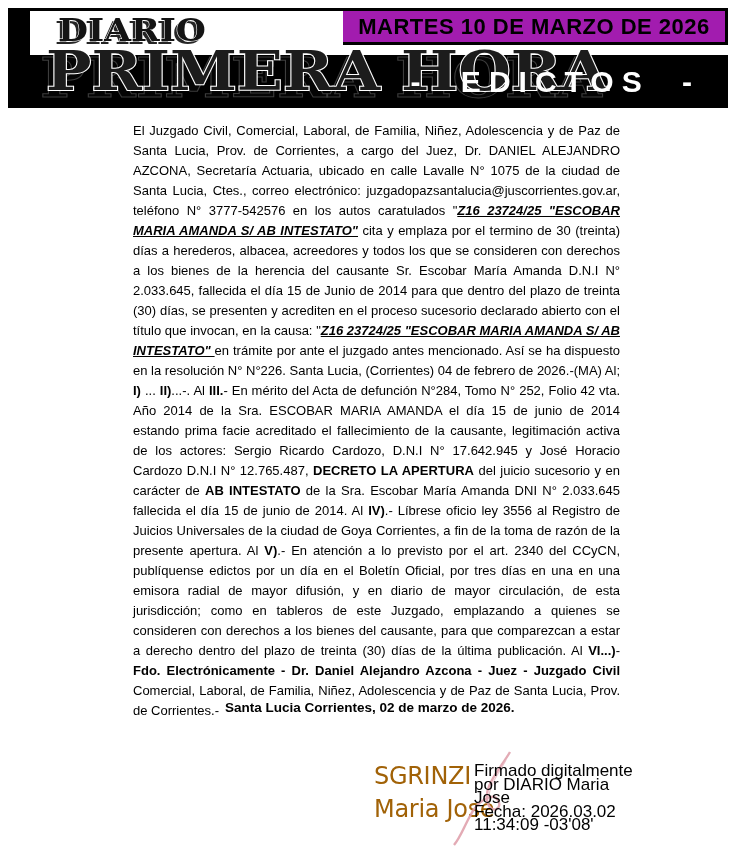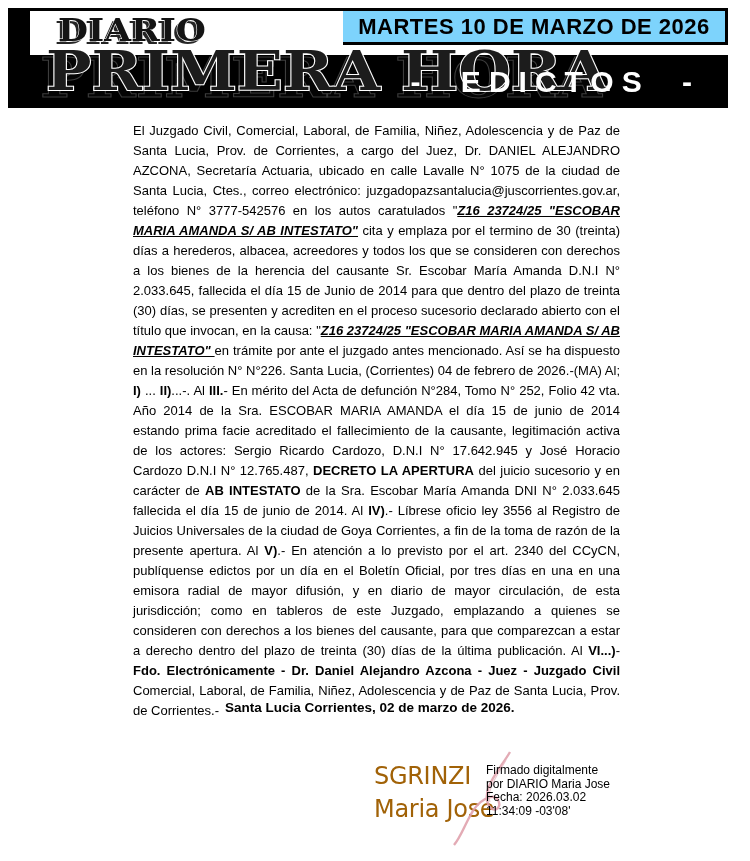--- a/index.html
+++ b/index.html
@@ -7,21 +7,21 @@
     width:750px;height:861px;position:relative;background:#ffffff;
     font-family:"Liberation Sans", sans-serif;color:#000;overflow:hidden;
   }
 
   
   .masthead{position:absolute;left:8px;top:8px;width:720px;height:100px;background:#fff;}
   .mast-topline{position:absolute;left:0;top:0;width:100%;height:3px;background:#000;}
   .mast-leftbar{position:absolute;left:0;top:0;width:22px;height:100%;background:#000;}
   .mast-band{position:absolute;left:0;top:47px;right:0;bottom:0;background:#000;}
   .datebox{
-    position:absolute;left:335px;top:0;right:0;height:31px;background:#7dd3fc;
+    position:absolute;left:335px;top:0;right:0;height:31px;background:#a21caf;
     border-top:3px solid #000;border-right:3px solid #000;border-bottom:3px solid #000;
     display:flex;align-items:center;justify-content:center;
   }
   .datebox span{font-weight:bold;font-size:22px;letter-spacing:.5px;white-space:nowrap;}
   .brand-svg{position:absolute;overflow:visible;}
   .svg-diario{left:26px;top:2px;width:180px;height:44px;}
   .svg-primera{left:16px;top:22px;width:610px;height:82px;}
   .brand-text{
     font-family:"DejaVu Serif", serif;font-weight:bold;
   }
@@ -45,22 +45,22 @@
   }
 
   
   .signature{position:absolute;left:374px;top:760px;width:300px;height:90px;}
   .sig-name{
     font-family:"DejaVu Sans", sans-serif;
     font-size:24px;line-height:33px;color:#a16207;letter-spacing:-.3px;white-space:nowrap;
   }
   .sig-flourish{position:absolute;left:74px;top:-10px;width:70px;height:100px;overflow:visible;}
   .sig-details{
-    position:absolute;left:112px;top:4px;width:170px;
-    font-size:12px;line-height:13.5px;color:#000;
+    position:absolute;left:100px;top:4px;width:170px;
+    font-size:17px;line-height:13.5px;color:#000;
   }
 </style>
 </head>
 <body>
 
 <div class="masthead">
   <div class="mast-topline"></div>
   <div class="mast-leftbar"></div>
   <div class="mast-band"></div>
 

